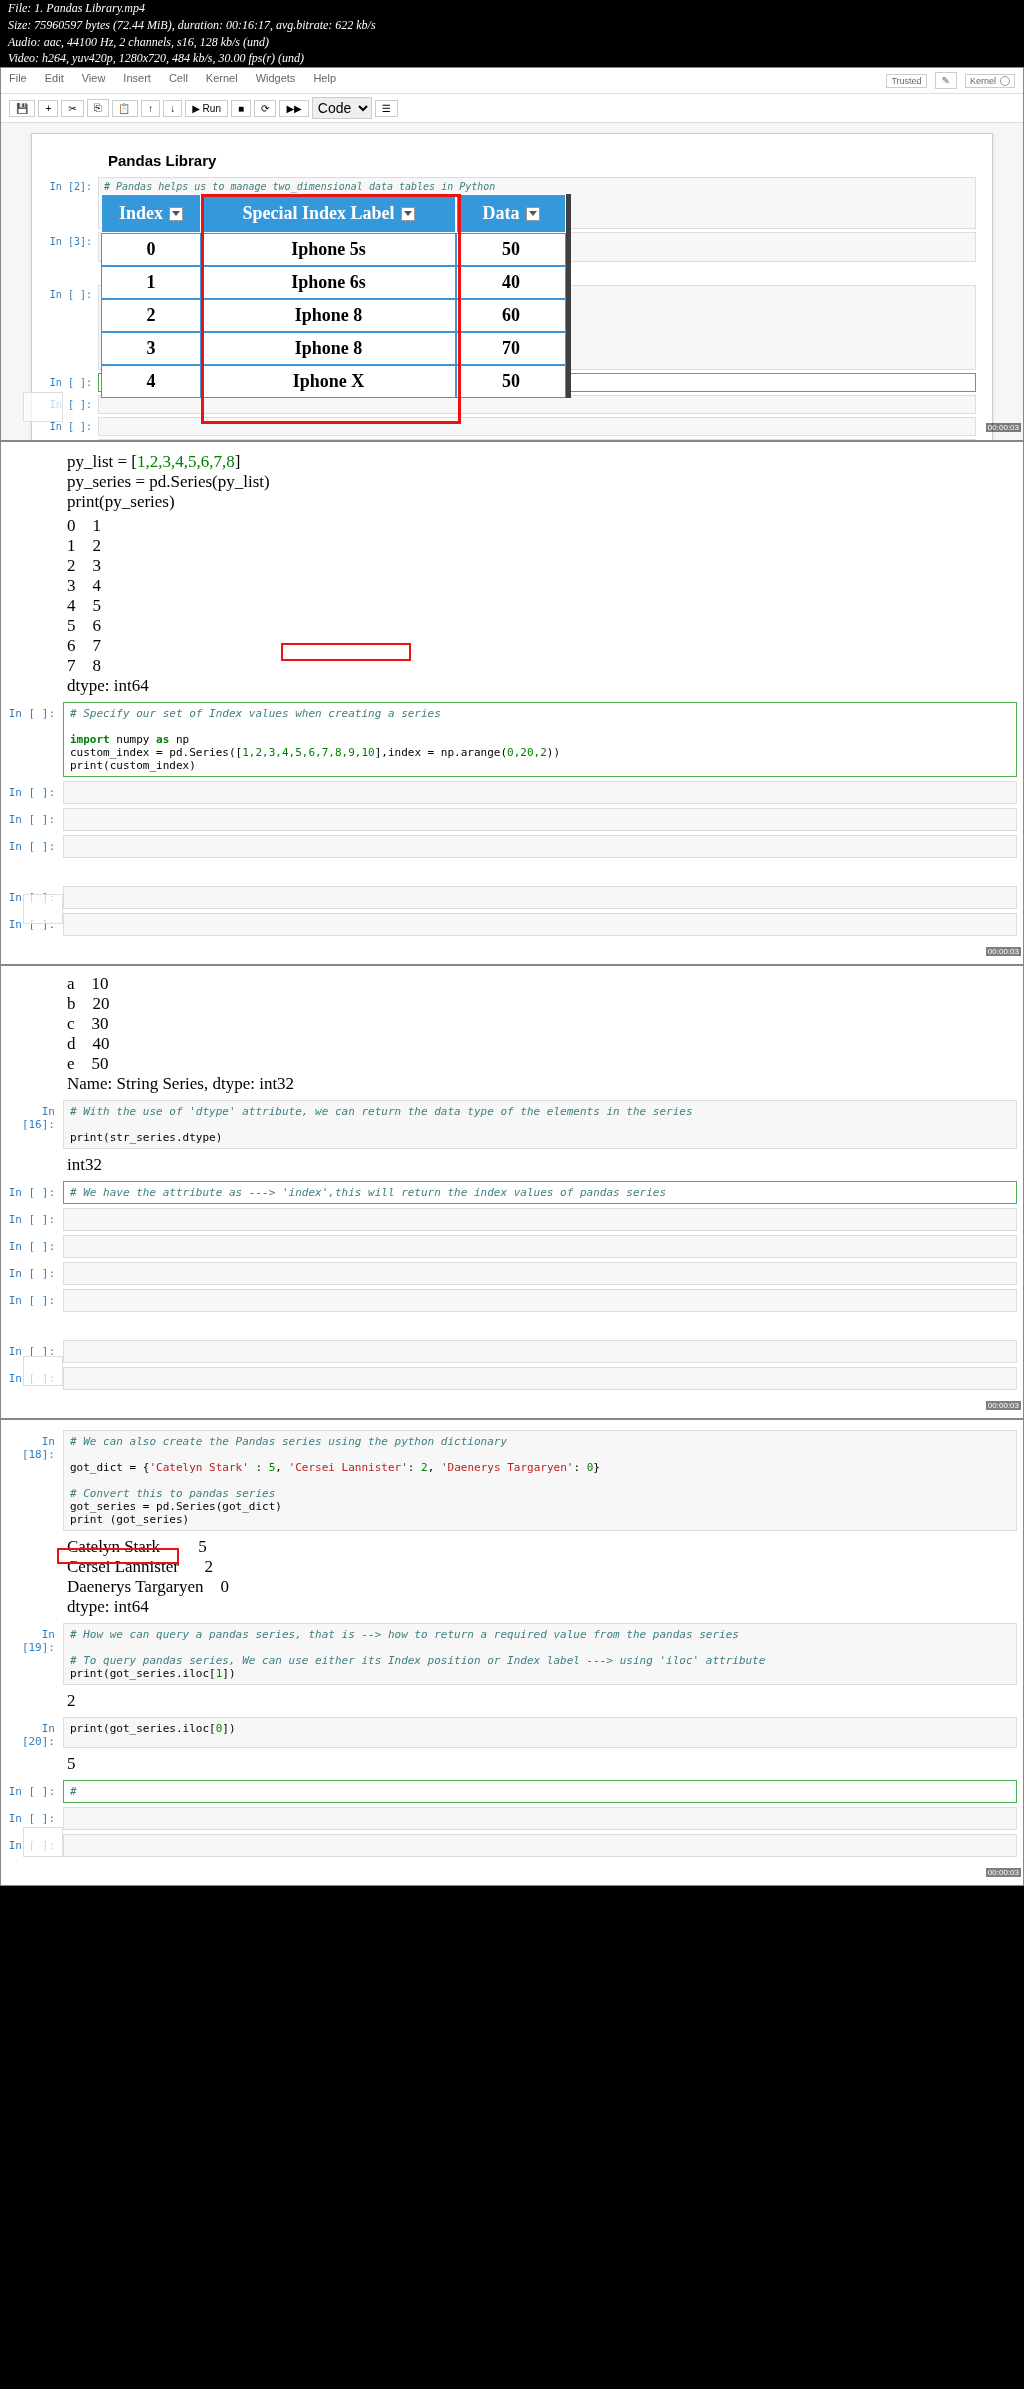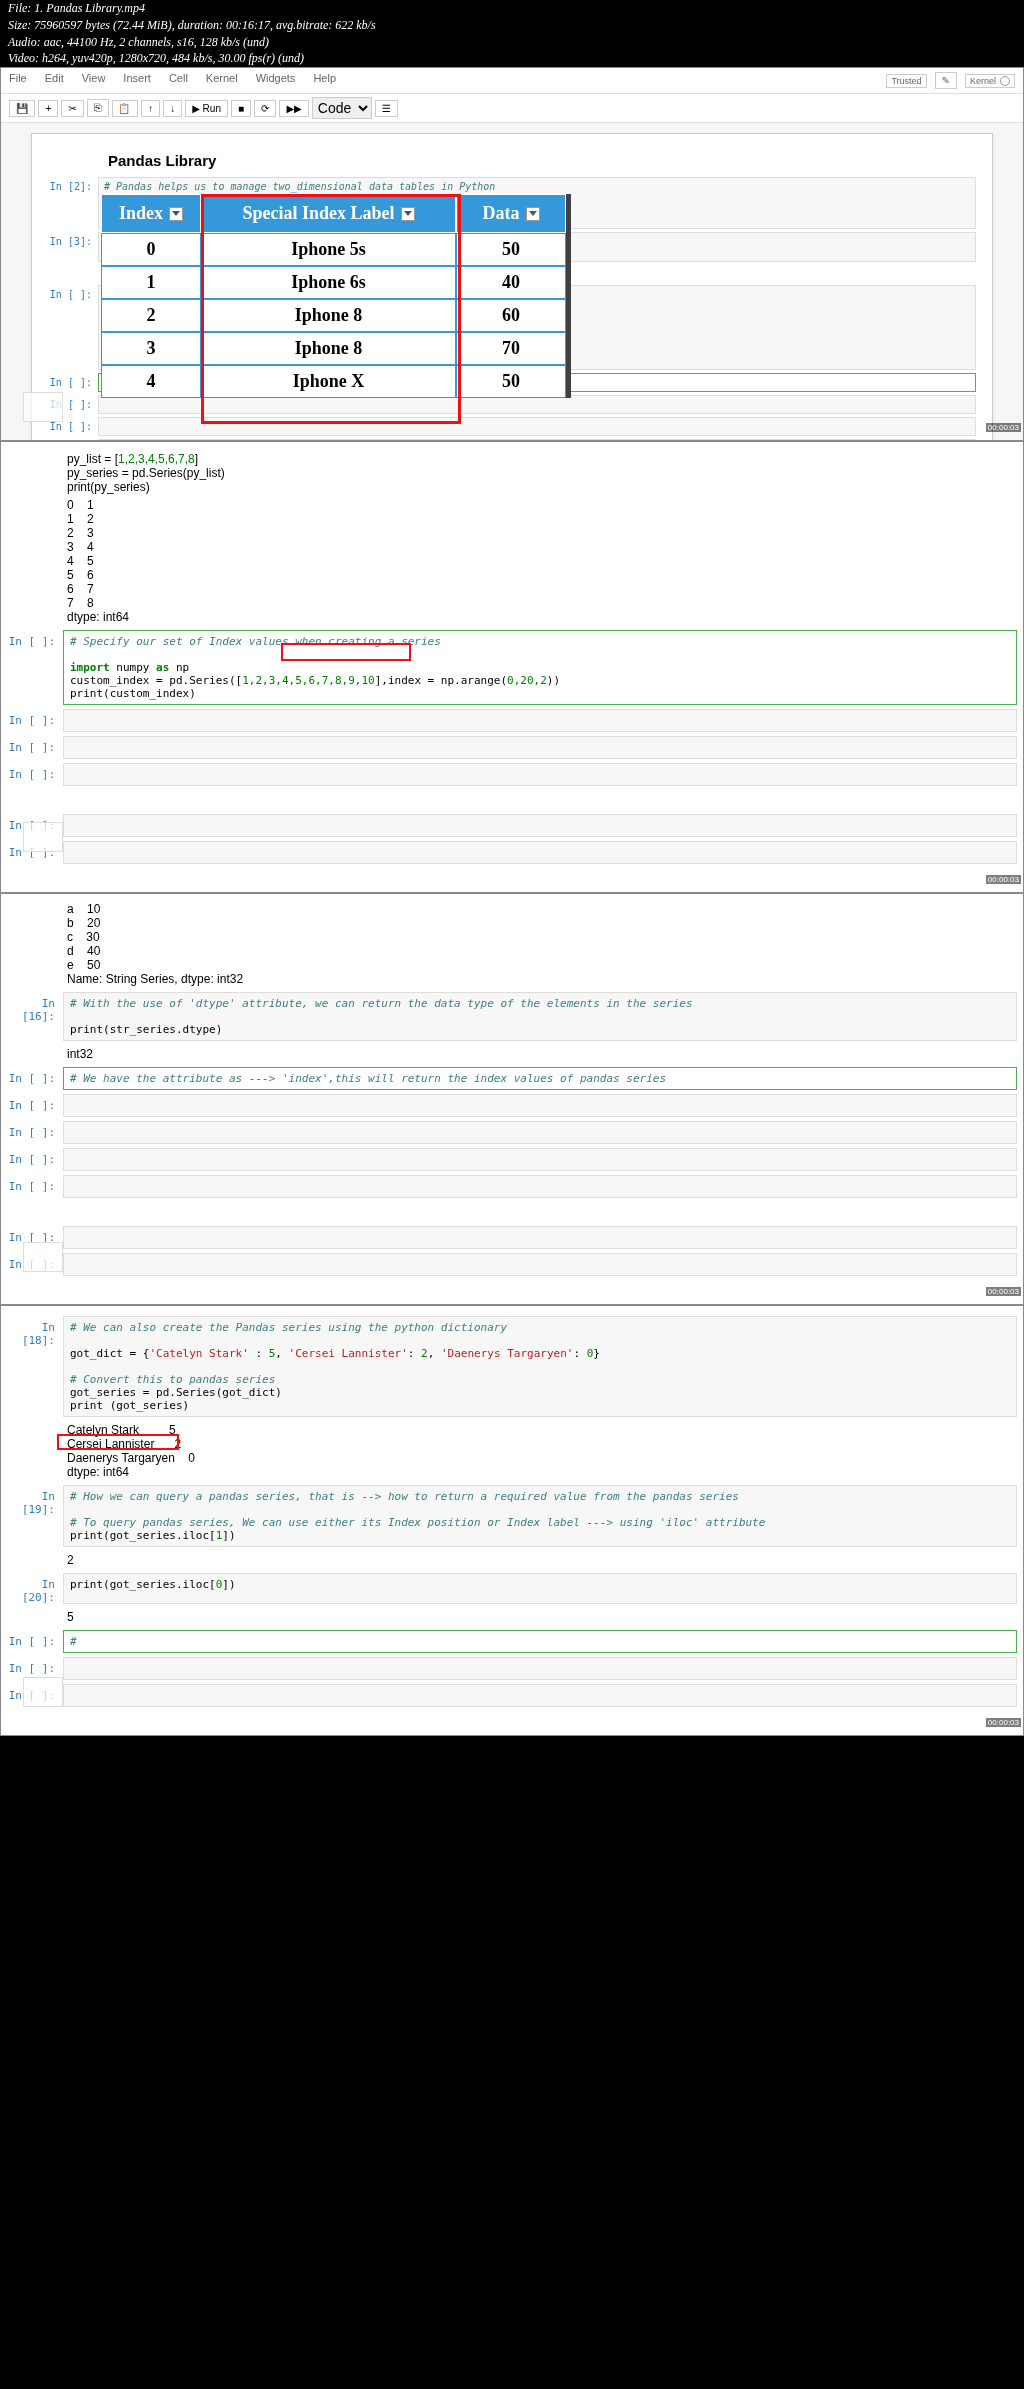--- a/index.html
+++ b/index.html
@@ -40,21 +40,21 @@
 .overlay-tbl .dcell{border:1px solid #3498db;font-size:18px;font-weight:bold;text-align:center;padding:5px 4px;background:#fff}
 .c1{width:100px}.c2{width:255px}.c3{width:110px}
 .redbox{position:absolute;border:3px solid #e11;pointer-events:none}
 .redbox1{left:200px;top:126px;width:260px;height:230px}
 
 .watermark{position:absolute;left:22px;bottom:18px;width:40px;height:30px;background:rgba(255,255,255,.7);border:1px solid #ddd}
 .ts{position:absolute;right:2px;bottom:8px;font-size:8px;color:#fff;background:rgba(0,0,0,.5);padding:0 2px}
 
 
 .panel2{background:#fff;position:relative;padding:8px 6px 24px}
-.code-out{font-family:Liberation Sans, sans-serif;font-size:12px;padding:2px 0 2px 60px;white-space:pre;color:#000}
+.code-out{font-family:Liberation Serif, serif;font-size:17px;padding:2px 0 2px 60px;white-space:pre;color:#000}
 .cell2{display:flex;margin:4px 0;font-family:monospace;font-size:11px}
 .prompt2{width:56px;text-align:right;color:#307fc1;padding:5px 8px 0 0}
 .cbody2{flex:1;border:1px solid #ddd;background:#f7f7f7;padding:4px 6px;min-height:20px;white-space:pre;overflow:hidden}
 .cell2.active .cbody2{border:1px solid #4caf50;background:#fff}
 .redbox2{position:absolute;border:2px solid #e11;pointer-events:none}
 
 
 .panel3,.panel4{background:#fff;position:relative;padding:6px 6px 24px}
 </style>
 </head>

